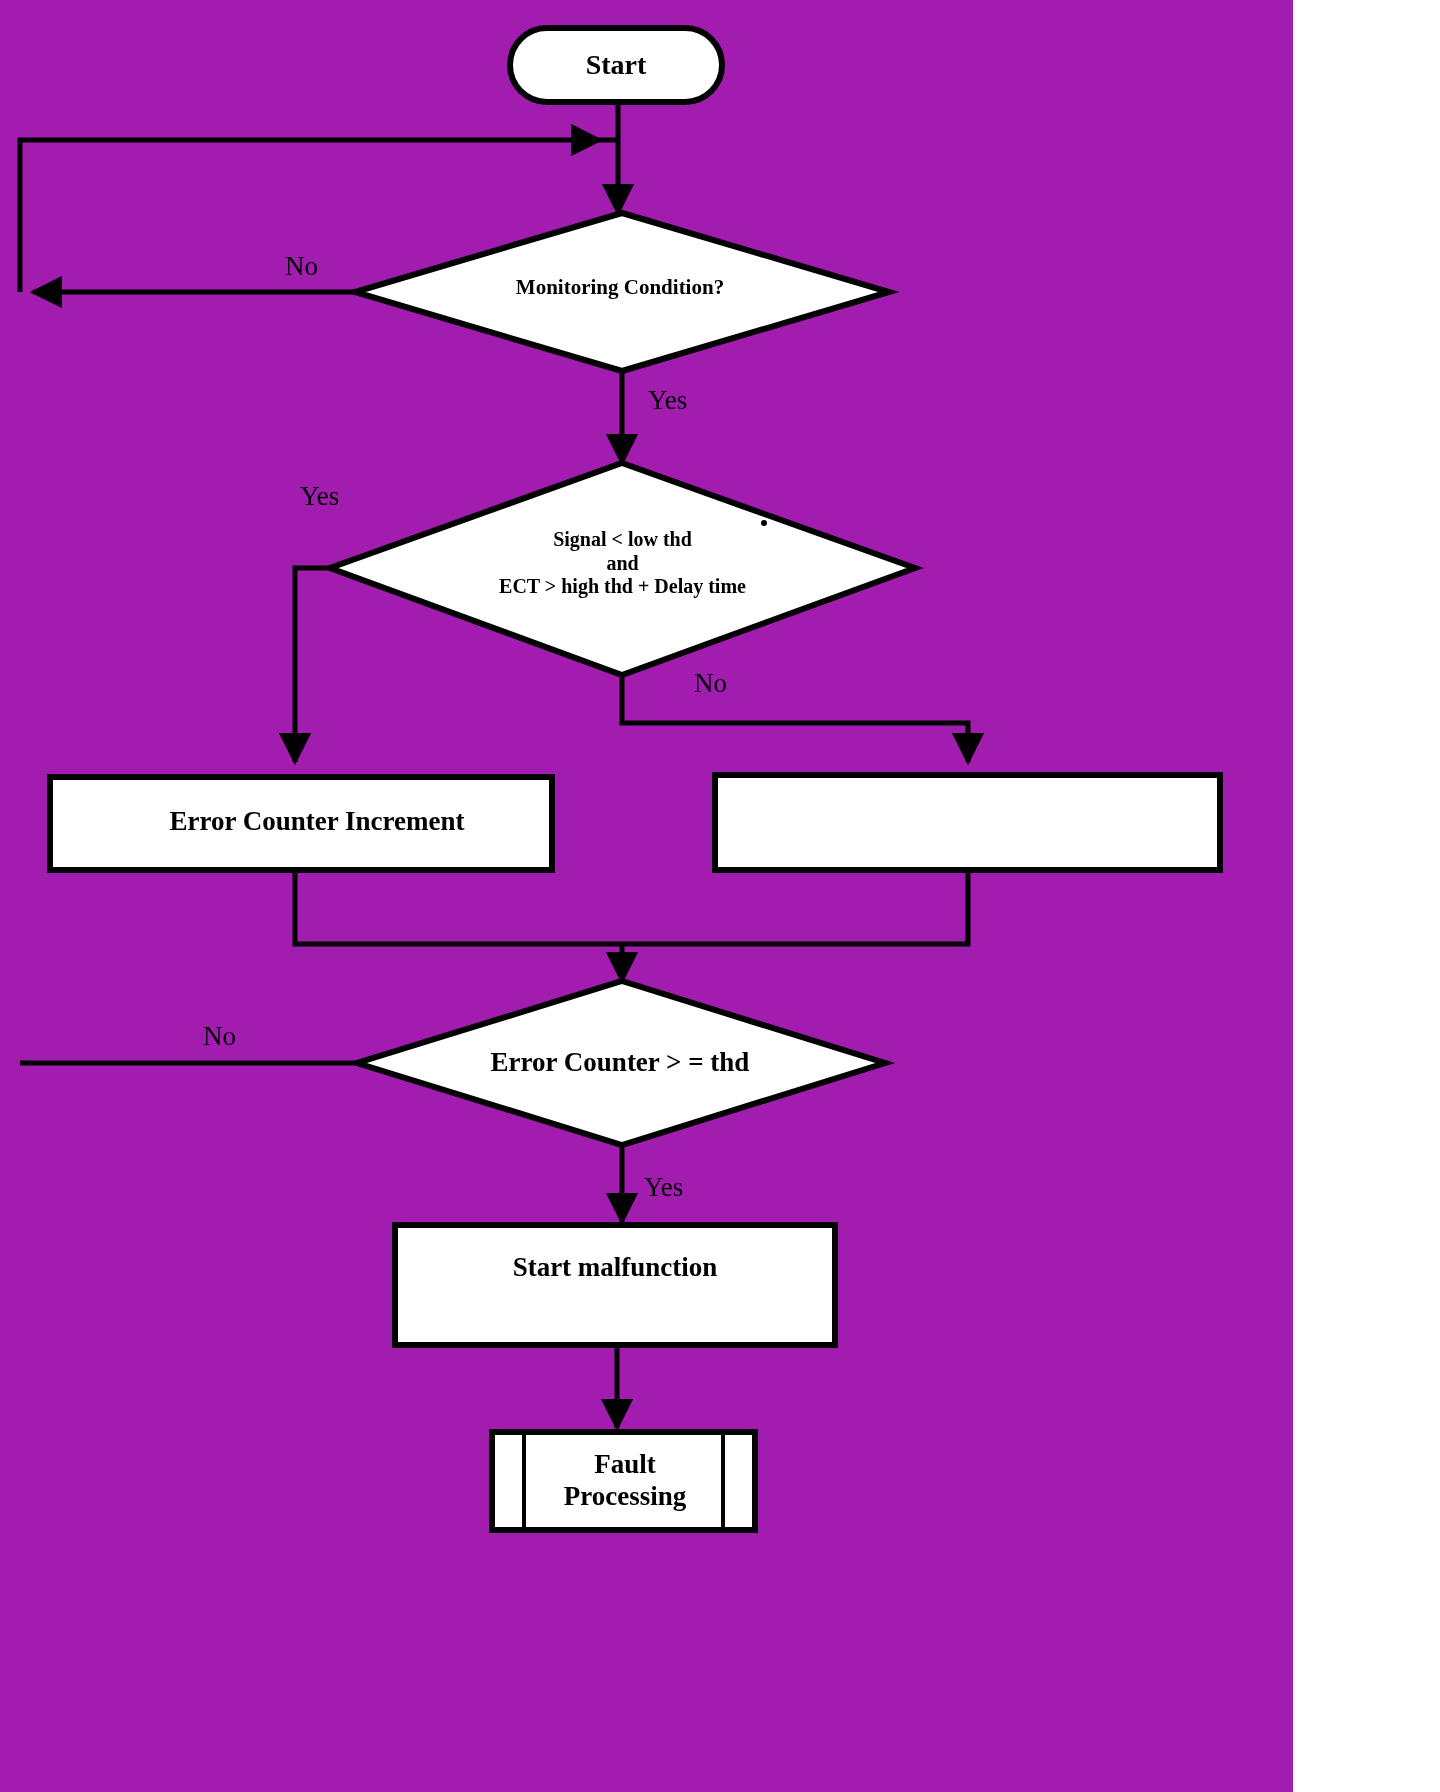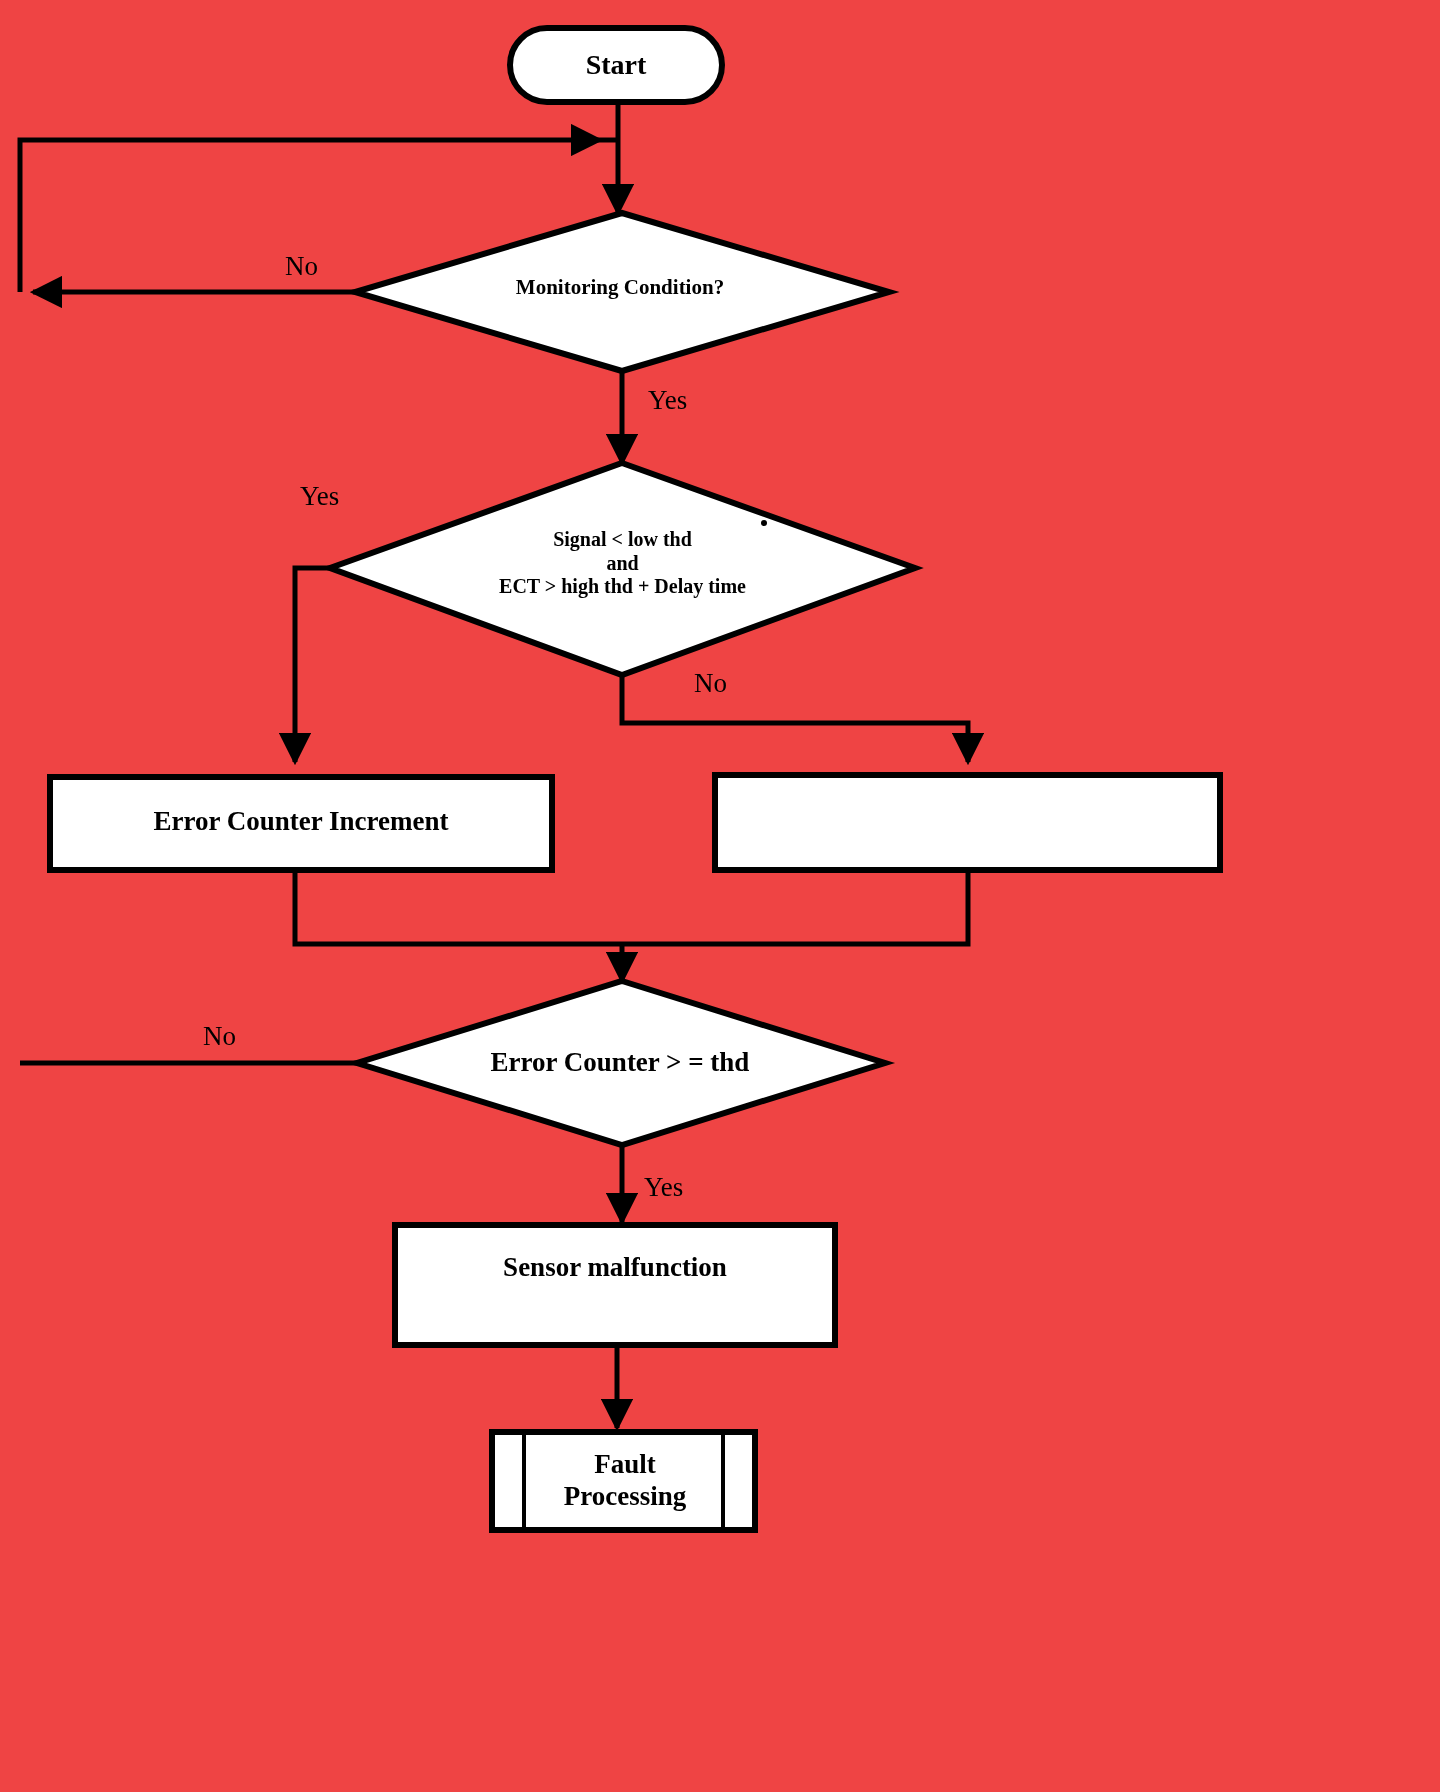--- a/index.html
+++ b/index.html
@@ -7,23 +7,23 @@
     margin: 0;
     padding: 0;
     background: #ffffff;
   }
   body {
     font-family: "Liberation Serif", "DejaVu Serif", serif;
     color: #000000;
   }
   #canvas {
     position: relative;
-    width: 1440px;
+    width: 1293px;
     height: 1792px;
-    background: #ef4444;
+    background: #a21caf;
     overflow: hidden;
   }
   #flow-svg {
     position: absolute;
     left: 0;
     top: 0;
     width: 1440px;
     height: 1792px;
     display: block;
   }
@@ -42,21 +42,21 @@
     color: #000000;
     font-family: "Liberation Serif", "DejaVu Serif", serif;
     font-weight: 400;
     font-size: 27px;
     line-height: 1;
     white-space: nowrap;
   }
   .t-start     { left: 510px;  top: 48px;   width: 212px; font-size: 28px; }
   .t-dec1      { left: 400px;  top: 275px;  width: 440px; font-size: 21px; }
   .t-dec2      { left: 395px;  top: 528px;  width: 455px; font-size: 20px; }
-  .t-inc       { left: 60px;   top: 806px;  width: 482px; font-size: 27px; }
+  .t-inc       { left: 76px;   top: 806px;  width: 482px; font-size: 27px; }
   .t-dec-box   { left: 725px;  top: 806px;  width: 486px; font-size: 27px; }
   .t-dec3      { left: 400px;  top: 1047px; width: 440px; font-size: 27px; }
   .t-sensor    { left: 405px;  top: 1252px; width: 420px; font-size: 27px; }
   .t-fault     { left: 530px;  top: 1449px; width: 190px; font-size: 27px; }
 
   .hit {
     position: absolute;
     background: transparent;
   }
 </style>
@@ -119,21 +119,21 @@
     <circle cx="764" cy="523" r="3" fill="#000000"></circle>
   </svg>
 
   <div class="shape-text t-start">Start</div>
   <div class="shape-text t-dec1">Monitoring Condition?</div>
   <div class="shape-text t-dec2">Signal &lt; low thd
 and
 ECT &gt; high thd + Delay time</div>
   <div class="shape-text t-inc">Error Counter Increment</div>
   <div class="shape-text t-dec3">Error Counter &gt; = thd</div>
-  <div class="shape-text t-sensor">Sensor malfunction</div>
+  <div class="shape-text t-sensor">Start malfunction</div>
   <div class="shape-text t-fault">Fault
 Processing</div>
 
   <div class="edge-label" style="left:285px; top:253px;">No</div>
   <div class="edge-label" style="left:648px; top:387px;">Yes</div>
   <div class="edge-label" style="left:300px; top:483px;">Yes</div>
   <div class="edge-label" style="left:694px; top:670px;">No</div>
   <div class="edge-label" style="left:203px; top:1023px;">No</div>
   <div class="edge-label" style="left:644px; top:1174px;">Yes</div>
 

